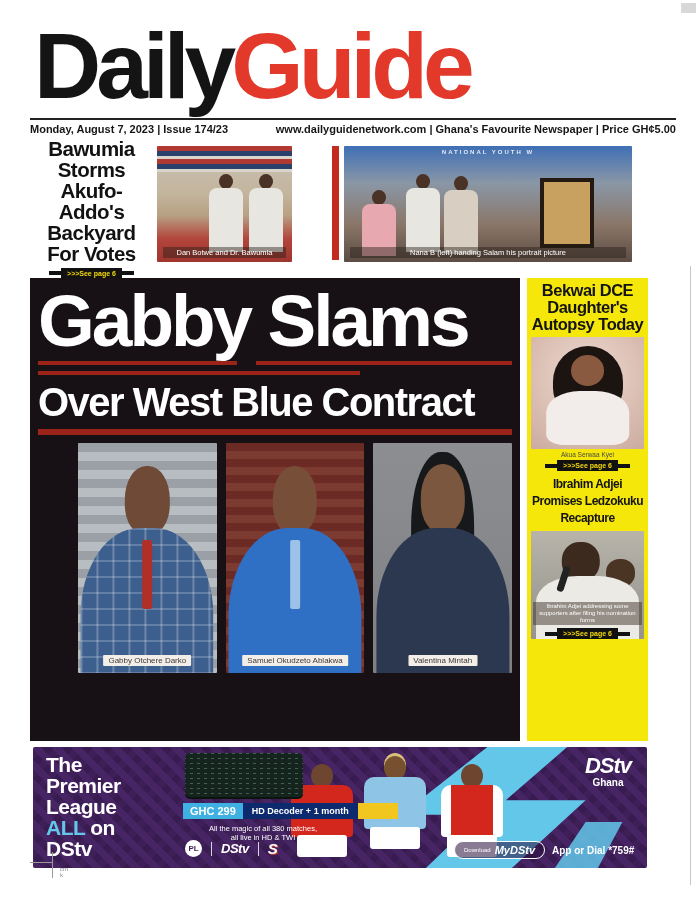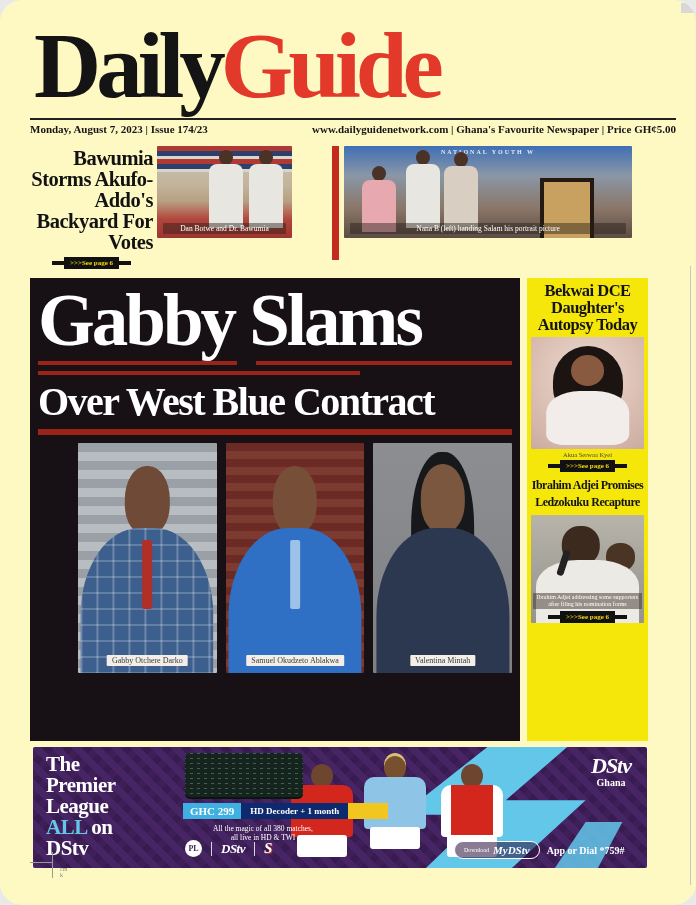--- a/index.html
+++ b/index.html
@@ -1,44 +1,44 @@
 <!DOCTYPE html>
 <html><head>
 <meta charset="utf-8">
 <style>
   html,body{margin:0;padding:0;background:#e9e9e9;}
-  #page{position:relative;width:696px;height:905px;background:#fef9c3;overflow:hidden;
-        font-family:Liberation Serif, serif;color:#111;border-radius:22px;}
+  #page{position:relative;width:696px;height:905px;background:#ffffff;overflow:hidden;
+        font-family:Liberation Sans, sans-serif;color:#111;}
 
   
   .masthead{position:absolute;left:34px;top:18px;width:630px;}
   .mast-title{font-weight:bold;font-size:93px;line-height:96px;letter-spacing:-5px;white-space:nowrap;}
   .mast-black{color:#141414;}
   .mast-red{color:#e2392a;}
   .mast-rule{position:absolute;left:30px;right:20px;top:118px;height:2px;background:#222;}
   .dateline{position:absolute;left:30px;right:20px;top:123px;display:flex;justify-content:space-between;
             font-size:11px;font-weight:bold;color:#151515;}
 
   
   .topband{position:absolute;left:30px;top:144px;width:642px;height:128px;display:flex;}
   .tstory{display:flex;}
   .tstory.left{width:302px;}
   .tstory.right{flex:1;}
-  .thead-col{display:flex;flex-direction:column;justify-content:center;align-items:center;text-align:right;}
+  .thead-col{display:flex;flex-direction:column;justify-content:center;align-items:center;text-align:center;}
   .tstory.left .thead-col{width:142px;}
   .tstory.right .thead-col{width:118px;margin-left:6px;}
   .thead-col h3{margin:0;font-size:20.5px;line-height:21px;font-weight:bold;letter-spacing:-0.5px;color:#121212;}
   .tstory.right h3{font-size:19.5px;line-height:20.5px;}
   .vdivider{width:7px;height:114px;background:#c32b1e;margin-top:2px;}
 
   .seetag{display:flex;align-items:center;justify-content:center;margin-top:4px;}
   .seetag .dash{width:12px;height:4px;background:#111;}
   .seetag .box{background:#111;color:#f5d90a;font-size:7px;font-weight:bold;padding:2px 6px;white-space:nowrap;}
 
-  .event-photo{position:relative;margin-top:2px;height:92px;overflow:hidden;border-radius:1px;}
+  .event-photo{position:relative;margin-top:2px;height:116px;overflow:hidden;border-radius:1px;}
   .tstory.left .event-photo{width:156px;margin-left:4px;}
   .tstory.right .event-photo{flex:1;margin-left:5px;}
   .ev1{background:linear-gradient(180deg,#c9c4b8 0,#c3b49c 42%,#b8a083 60%,#b2453c 80%,#9e352e 100%);}
   .ev1::before{content:"";position:absolute;left:0;right:0;top:0;height:26px;
       background:repeating-linear-gradient(180deg,#b03a33 0 5px,#2c406c 5px 10px,#d9d5cc 10px 13px);}
   .ev2{background:linear-gradient(180deg,#3f6fb5 0,#8a97a6 32%,#8a7668 68%,#5c4c44 100%);}
   .fig{position:absolute;bottom:10px;width:34px;height:78px;}
   .fig .fhead{position:absolute;top:0;left:50%;transform:translateX(-50%);width:14px;height:15px;border-radius:50%;background:#4a3226;}
   .fig .fbody{position:absolute;top:14px;left:0;right:0;bottom:0;border-radius:8px 8px 0 0;background:#e8e6e0;}
   .ev1 .fig.f1{left:52px;}

